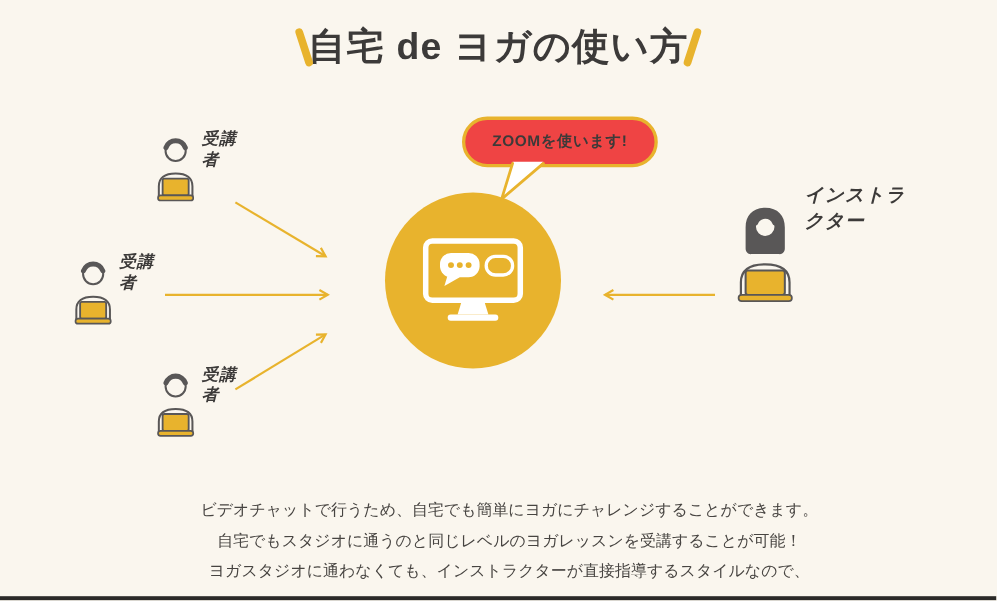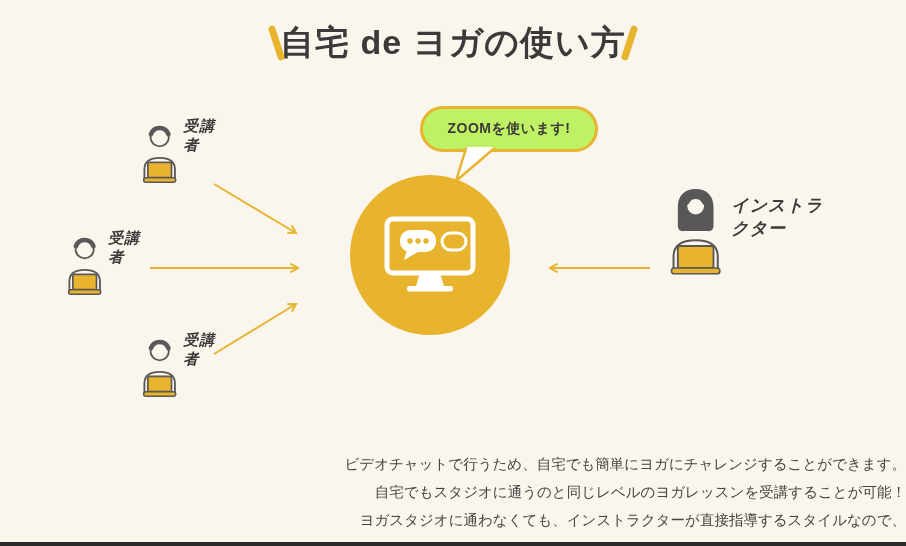--- a/index.html
+++ b/index.html
@@ -12,37 +12,37 @@
     position: absolute; top: 20px; left: 0; right: 0;
     display: flex; justify-content: center; align-items: center; 
   }
   .page-title { margin: 0; font-size: 34px; font-weight: bold; color: #3c3a39; letter-spacing: 1px; }
   .slash { width: 7px; height: 36px; background: #e8b32d; border-radius: 4px; display: inline-block; }
   .slash-l { transform: rotate(-18deg); }
   .slash-r { transform: rotate(18deg); }
 
   .person { position: absolute; display: flex; flex-direction: row; align-items: flex-start; font-style: italic; }
   .person-label { font-weight: bold; font-size: 15px; color: #3c3a39; margin-top: 5px; letter-spacing: 1px; }
-  .big-label { font-size: 17px; margin-top: 28px; }
+  .big-label { font-size: 17px; margin-top: 0; }
 
   .chat-circle { position: absolute; left: 350px; top: 175px; width: 160px; height: 160px; border-radius: 50%; background: #e8b32d; }
   .chat-label {
     position: absolute; left: 330px; top: 352px; width: 200px; text-align: center;
     font-weight: bold; font-size: 17px; color: #3c3a39; letter-spacing: 2px;
   }
   .bubble {
     position: absolute; left: 420px; top: 106px; width: 178px; height: 46px;
-    background: #bef264; border: 3px solid #e8b32d; border-radius: 24px; box-sizing: border-box;
+    background: #ef4444; border: 3px solid #e8b32d; border-radius: 24px; box-sizing: border-box;
     display: flex; align-items: center; justify-content: center;
   }
   .bubble-text { font-size: 14px; font-weight: bold; color: #3c3a39; letter-spacing: 0.5px; }
 
   .overlay { position: absolute; left: 0; top: 0; width: 906px; height: 546px; pointer-events: none; }
 
-  .desc { position: absolute; left: 0; right: 0; top: 450px; text-align: right; font-size: 14.5px; line-height: 28px; color: #474441; padding-left: 20px; }
+  .desc { position: absolute; left: 0; right: 0; top: 450px; text-align: center; font-size: 14.5px; line-height: 28px; color: #474441; padding-left: 20px; }
   .bottom-bar { position: absolute; left: 0; right: 0; bottom: 0; height: 4px; background: #2b2a28; }
 </style>
 </head>
 <body>
 
 <div class="canvas">
 
   <div class="title-row">
     <span class="slash slash-l"></span>
     <h1 class="page-title">自宅 de ヨガの使い方</h1>

